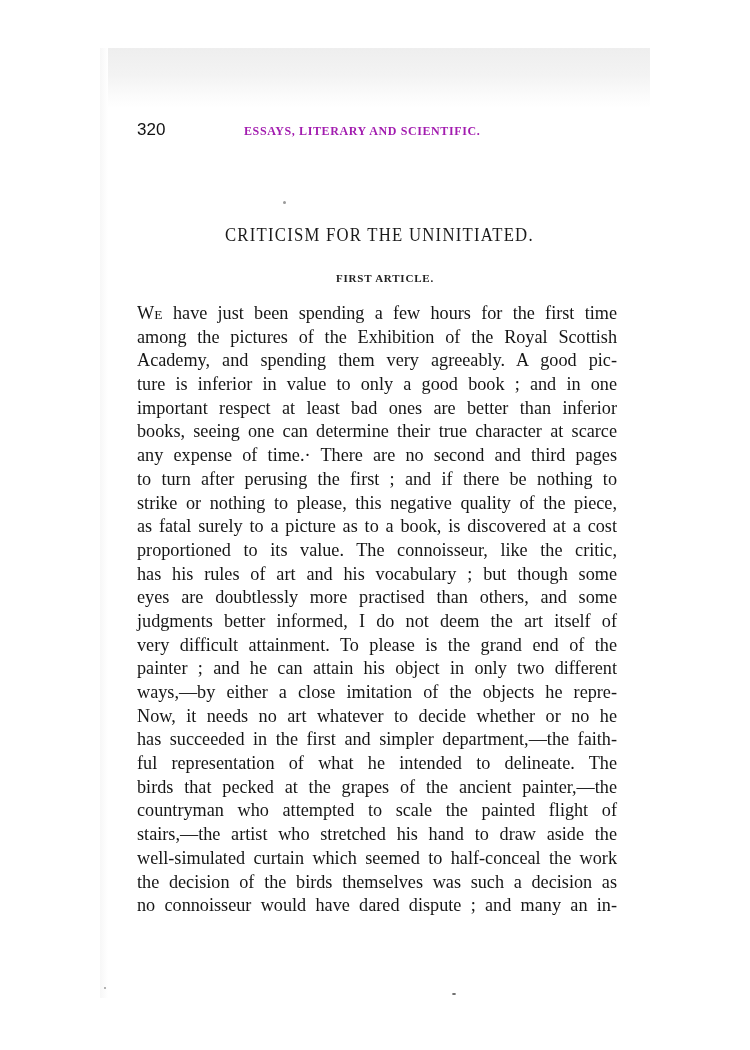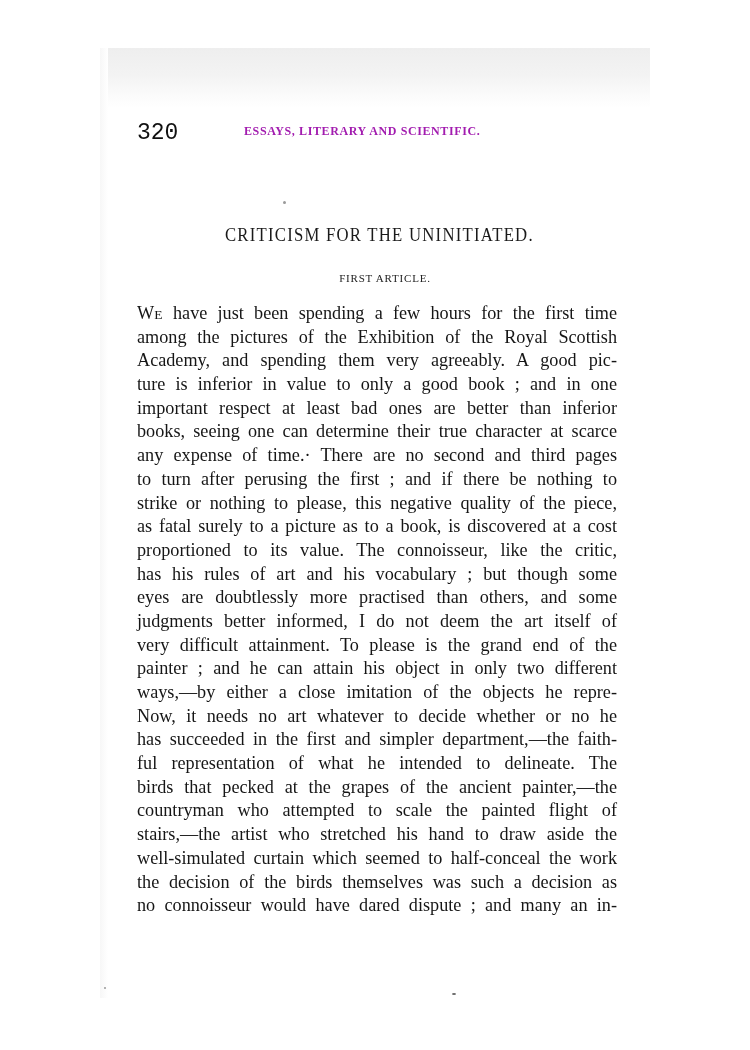--- a/index.html
+++ b/index.html
@@ -35,22 +35,22 @@
       position: absolute;
       left: 137px;
       top: 120px;
       width: 480px;
       height: 24px;
     }
     .page-number {
       position: absolute;
       left: 0;
       top: 0;
-      font-family: Liberation Mono, monospace;
-      font-size: 23px;
+      font-family: Liberation Sans, sans-serif;
+      font-size: 17px;
       color: #111;
     }
     .running-title {
       position: absolute;
       left: 107px;
       top: 4px;
       font-family: "Liberation Serif", serif;
       font-size: 12px;
       font-weight: bold;
       letter-spacing: 0.6px;
@@ -74,21 +74,21 @@
     .article-subtitle {
       position: absolute;
       left: 0;
       top: 272px;
       width: 750px;
       text-align: center;
       padding-left: 20px;
       box-sizing: border-box;
       font-family: "Liberation Serif", serif;
       font-size: 11px;
-      font-weight: normal;
+      font-weight: bold;
       letter-spacing: 0.8px;
       color: #222;
     }
     .body-text {
       position: absolute;
       left: 137px;
       top: 302px;
       width: 480px;
     }
     .line {

